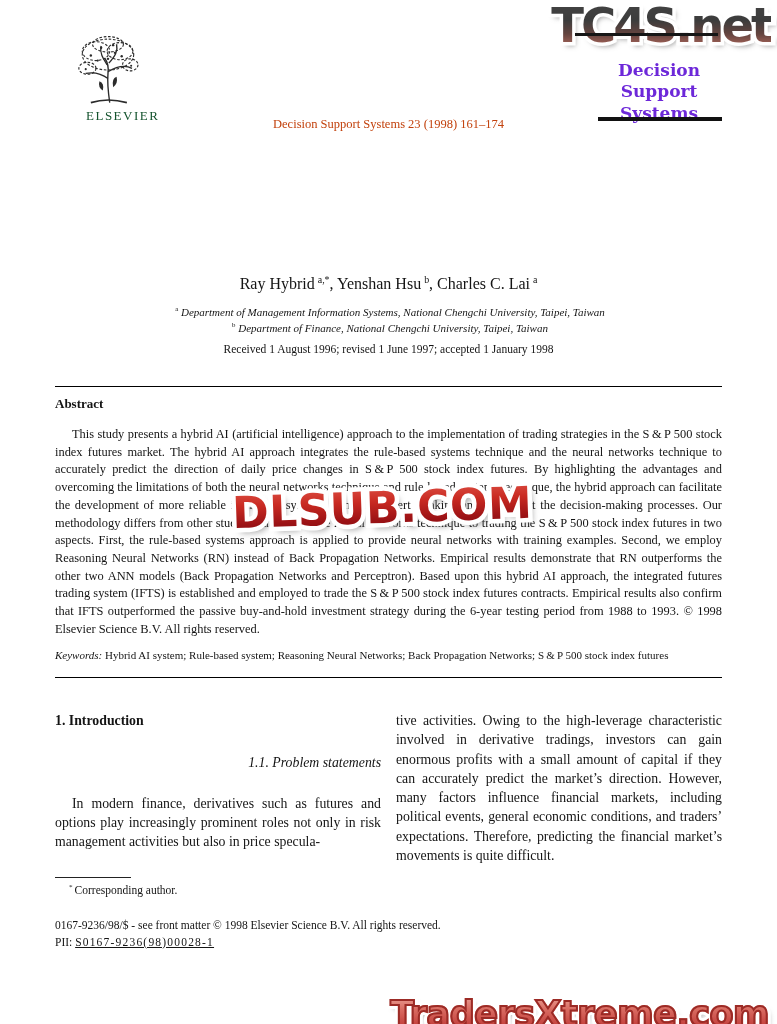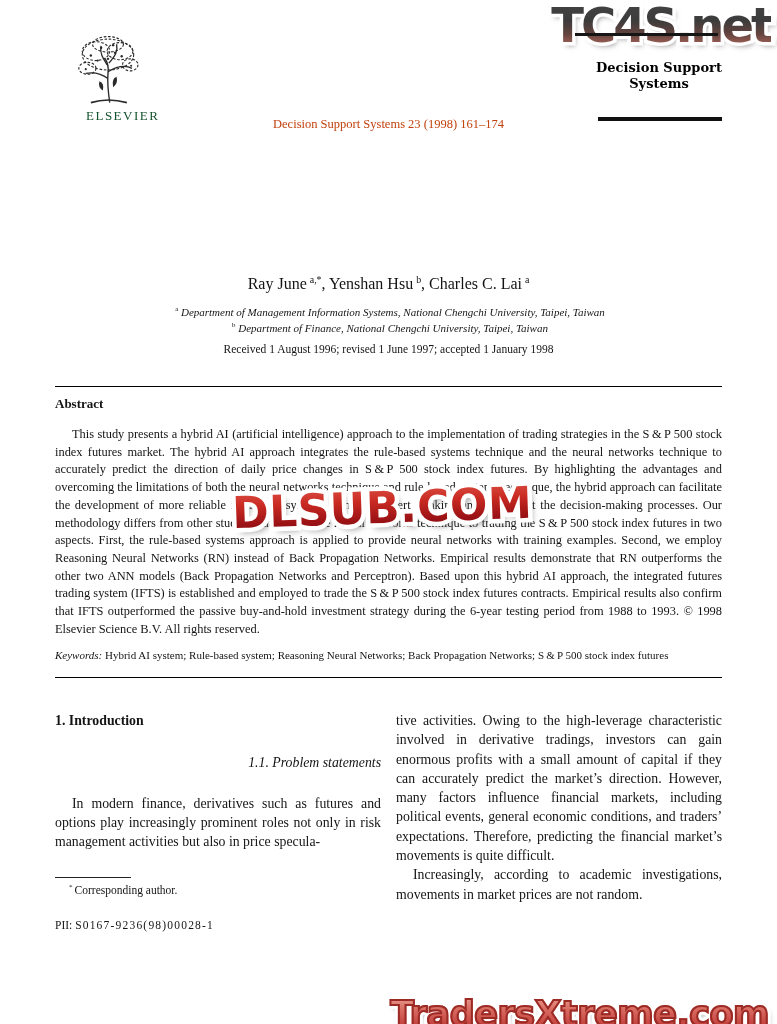--- a/index.html
+++ b/index.html
@@ -10,21 +10,21 @@
   }
   .abs { position:absolute; }
 
   
   .elsevier-block { left:58px; top:34px; width:100px; text-align:center; }
   .elsevier-name { font-size:13px; letter-spacing:1.5px; margin-top:2px; color:#14532d;margin-left:28px; }
   .citation { left:55px; top:117px; width:667px; text-align:center; font-size:12.5px; color:#c2410c; }
 
   
   .dss-name { right:53px; top:60px; width:130px; text-align:center;
-      font-family:"DejaVu Serif", serif; font-weight:600; font-size:13px; line-height:1.26; color:#000000; }
+      font-family:"DejaVu Serif", serif; font-weight:600; font-size:17px; line-height:1.26; color:#6d28d9; }
   .dss-rule { right:55px; top:117px; width:124px; height:3px;
       border-top:1.5px solid #111; border-bottom:3px solid #111; }
 
   
   .wm { position:absolute; white-space:nowrap; font-family:"DejaVu Sans", sans-serif; font-weight:bold; }
   .wm-outline { position:absolute; left:0; top:0; color:#fff; -webkit-text-stroke:7px #ffffff;
       text-shadow:0 0 5px #fff, 3px 4px 5px rgba(90,90,90,.55); }
   .wm-fill { position:relative; color:transparent;
       -webkit-background-clip:text; background-clip:text; }
 
@@ -67,21 +67,21 @@
   .col-right { left:396px; }
   .sec-h { font-size:13.8px; font-weight:bold; margin-bottom:23px; text-align:left; }
   .subsec-h { font-size:13.8px; font-style:italic; margin-bottom:21px; text-align:right; }
   .indent { text-indent:17px; }
 
   
   .footnote-rule { left:55px; top:877px; width:76px; border-top:1.2px solid #222; }
   .footnote { left:55px; top:883px; font-size:11.5px; }
   .footnote .sup { margin-left:14px; margin-right:2px; }
   .footer { left:55px; top:917px; width:667px; font-size:11.5px; line-height:1.45; }
-  .pii { letter-spacing:1.2px; }
+  .pii { letter-spacing:1.2px;text-decoration:underline; }
 
   .tree-icon svg { display:block; margin:0 auto; }
 </style>
 </head>
 <body>
 
 <div class="wm tc4s">
   <span class="wm-outline">TC4S.net</span>
   <span class="wm-fill">TC4S.net</span>
 </div>
@@ -129,21 +129,21 @@
   </div>
   <div class="elsevier-name">ELSEVIER</div>
 </div>
 
 <div class="abs citation">Decision Support Systems 23 (1998) 161–174</div>
 
 <div class="abs title">
 </div>
 
 <div class="abs authors">
-  <span>Ray June</span><sup class="sup">a,*</sup><span>,</span>
+  <span>Ray Hybrid</span><sup class="sup">a,*</sup><span>,</span>
   <span>Yenshan Hsu</span><sup class="sup">b</sup><span>,</span>
   <span>Charles C. Lai</span><sup class="sup">a</sup>
 </div>
 
 <div class="abs affils">
   <div><sup class="sup">a</sup> <span class="it">Department of Management Information Systems, National Chengchi University, Taipei, Taiwan</span></div>
   <div><sup class="sup">b</sup> <span class="it">Department of Finance, National Chengchi University, Taipei, Taiwan</span></div>
 </div>
 
 <div class="abs received">Received 1 August 1996; revised 1 June 1997; accepted 1 January 1998</div>
@@ -163,29 +163,29 @@
 <div class="abs rule-2"></div>
 
 <div class="abs col col-left">
   <div class="sec-h">1. Introduction</div>
   <div class="subsec-h">1.1. Problem statements</div>
   <p class="indent">In modern finance, derivatives such as futures and options play increasingly prominent roles not only in risk management activities but also in price specula-</p>
 </div>
 
 <div class="abs col col-right">
   <p>tive activities. Owing to the high-leverage characteristic involved in derivative tradings, investors can gain enormous profits with a small amount of capital if they can accurately predict the market’s direction. However, many factors influence financial markets, including political events, general economic conditions, and traders’ expectations. Therefore, predicting the financial market’s movements is quite difficult.</p>
-  <p class="indent">Increasingly, according to academic investigations, movements in market prices are not random.</p>
 </div>
 
 <div class="abs footnote-rule"></div>
 <div class="abs footnote">
   <sup class="sup">*</sup><span>Corresponding author.</span>
 </div>
 
 <div class="abs footer">
+  <div>0167-9236/98/$ - see front matter © 1998 Elsevier Science B.V. All rights reserved.</div>
   <div>
     <span>PII:</span>
     <span class="pii">S0167-9236(98)00028-1</span>
   </div>
 </div>
 
 <div class="wm txtreme">
   <span class="wm-outline">TradersXtreme.com</span>
   <span class="wm-fill">TradersXtreme.com</span>
 </div>

